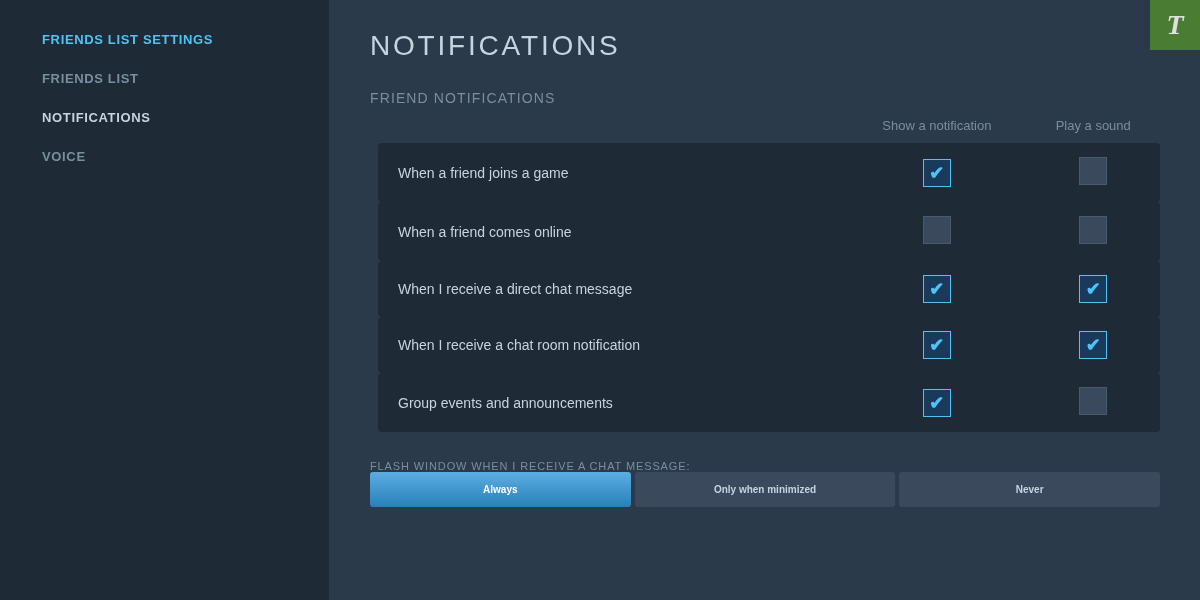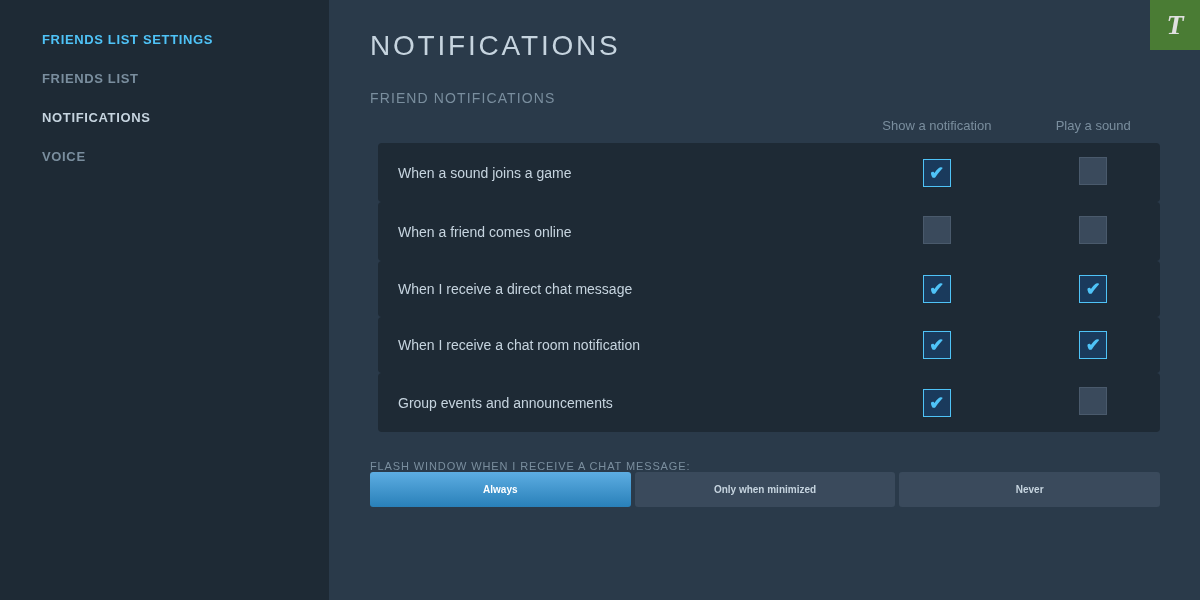--- a/index.html
+++ b/index.html
@@ -225,21 +225,21 @@
   <table class="notifications-table">
     <thead>
       <tr>
         <th></th>
         <th>Show a notification</th>
         <th>Play a sound</th>
       </tr>
     </thead>
     <tbody id="notifications-tbody">
     <tr>
-          <td>When a sound joins a game</td>
+          <td>When a friend joins a game</td>
           <td class="checkbox-cell"><div class="checkbox-wrap checked">
               <span class="checkbox-checkmark">✔</span>
             </div></td>
           <td class="checkbox-cell"><div class="checkbox-wrap"></div></td>
         </tr>
         <tr>
           <td>When a friend comes online</td>
           <td class="checkbox-cell"><div class="checkbox-wrap"></div></td>
           <td class="checkbox-cell"><div class="checkbox-wrap"></div></td>
         </tr>

